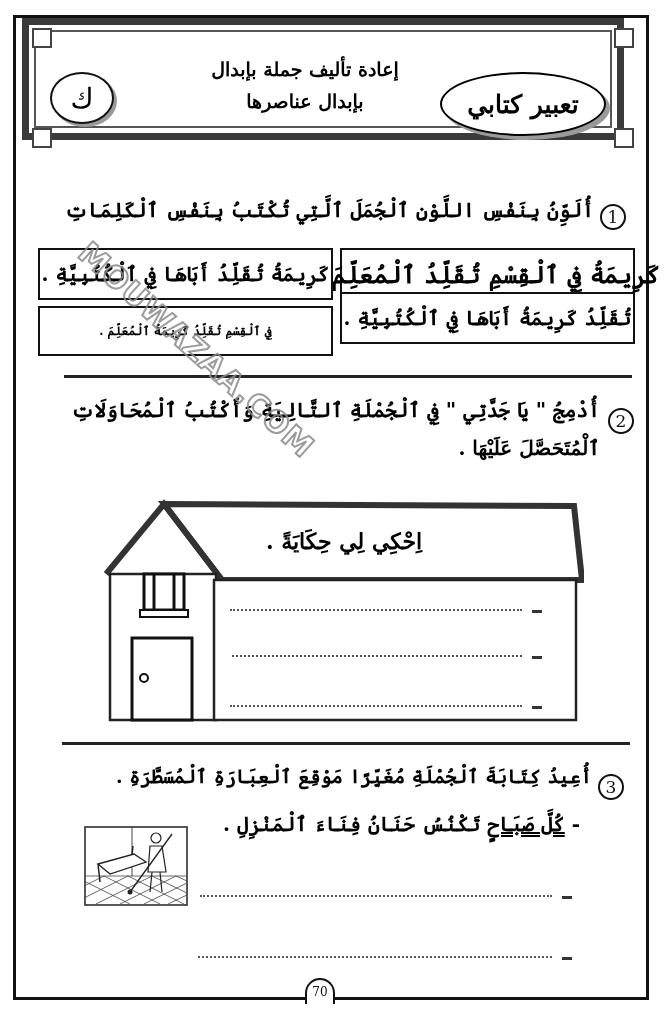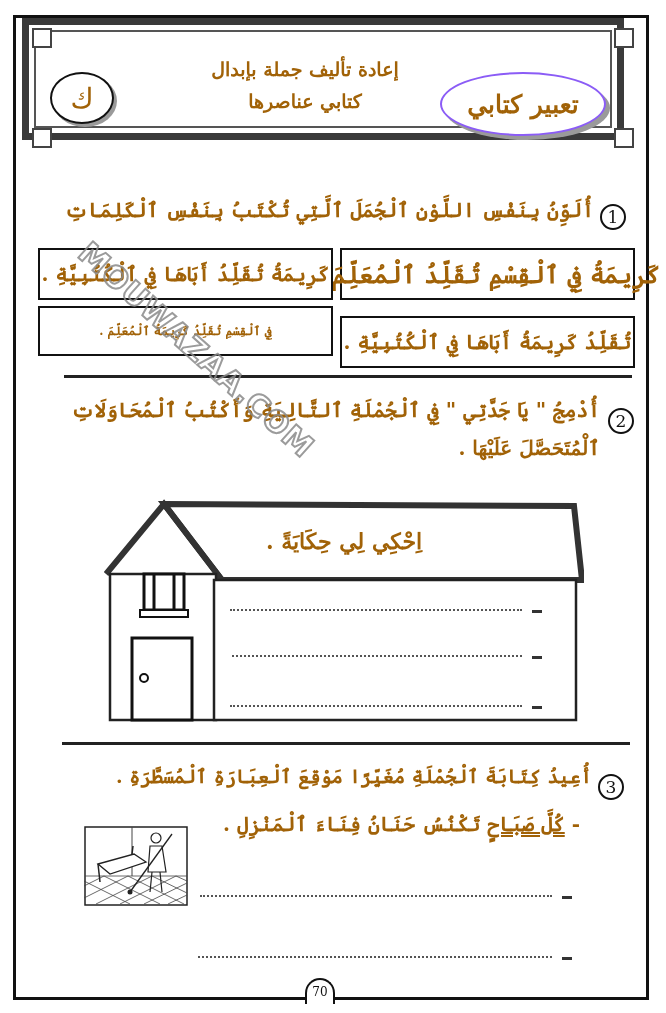--- a/index.html
+++ b/index.html
@@ -1,23 +1,23 @@
 <!DOCTYPE html>
 <html><head>
 <meta charset="utf-8">
 <style>
   html,body{margin:0;padding:0;background:#ffffff;}
   body{width:666px;height:1013px;position:relative;overflow:hidden;font-family:"DejaVu Sans",sans-serif;color:#111;}
   .page{position:absolute;left:13px;top:15px;width:636px;height:985px;border:3px solid #111;box-sizing:border-box;background:#fff;}
   .abs{position:absolute;}
-  .ar{direction:rtl;font-family:"DejaVu Serif",serif;color:#a16207;white-space:nowrap;}
+  .ar{direction:rtl;font-family:"DejaVu Serif",serif;color:#000000;white-space:nowrap;}
   
   .hdr{left:22px;top:18px;width:602px;height:122px;border:7px solid #3a3a3a;box-sizing:border-box;outline:2px solid #555;outline-offset:-14px;background:#fff;}
   .hdr-corner{width:16px;height:16px;border:2px solid #444;background:#fff;}
-  .oval{border:2px solid #8b5cf6;border-radius:50%;box-shadow:4px 4px 0 #9a9a9a;background:#fff;display:flex;align-items:center;justify-content:center;text-align:center;}
+  .oval{border:2px solid #000000;border-radius:50%;box-shadow:4px 4px 0 #9a9a9a;background:#fff;display:flex;align-items:center;justify-content:center;text-align:center;}
   .circle{border:2px solid #111;border-radius:50%;box-shadow:3px 3px 0 #9a9a9a;background:#fff;display:flex;align-items:center;justify-content:center;}
   .numc{width:26px;height:26px;border:2px solid #111;border-radius:50%;display:flex;align-items:center;justify-content:center;font-family:"DejaVu Serif",serif;font-size:17px;box-sizing:border-box;background:#fff;}
   .box{border:2px solid #111;box-sizing:border-box;display:flex;align-items:center;justify-content:center;background:#fff;}
   .rule{height:3px;background:#222;}
   .dots{border-bottom:2px dotted #555;height:0;}
   .dash{width:10px;height:3px;background:#333;}
   .watermark{left:95px;top:235px;transform:rotate(42deg);transform-origin:left top;font-family:"DejaVu Sans",sans-serif;font-weight:bold;font-size:30px;color:transparent;-webkit-text-stroke:2px #8a8a8a;letter-spacing:1px;opacity:.85;}
   svg{display:block;}
 </style>
 </head>
@@ -29,38 +29,38 @@
 <div class="abs hdr-corner" style="left:32px;top:28px;"></div>
 <div class="abs hdr-corner" style="left:614px;top:28px;"></div>
 <div class="abs hdr-corner" style="left:32px;top:128px;"></div>
 <div class="abs hdr-corner" style="left:614px;top:128px;"></div>
 
 <div class="abs oval" style="left:440px;top:72px;width:162px;height:60px;">
   <span class="ar" style="font-size:25px;font-weight:bold;">تعبير كتابي</span>
 </div>
 
 <div class="abs ar" style="left:180px;top:58px;width:250px;text-align:center;font-size:19px;font-weight:bold;">إعادة تأليف جملة بإبدال</div>
-<div class="abs ar" style="left:180px;top:90px;width:250px;text-align:center;font-size:19px;font-weight:bold;">كتابي عناصرها</div>
+<div class="abs ar" style="left:180px;top:90px;width:250px;text-align:center;font-size:19px;font-weight:bold;">بإبدال عناصرها</div>
 
 <div class="abs circle" style="left:50px;top:72px;width:60px;height:48px;">
   <span class="ar" style="font-size:28px;">ك</span>
 </div>
 
 <div class="abs numc" style="left:600px;top:204px;">
     <span>1</span>
   </div>
 <div class="abs ar" style="left:100px;top:198px;width:494px;text-align:right;font-size:20px;font-weight:bold;">أُلَوِّنُ بِنَفْسِ اللَّوْنِ ٱلْجُمَلَ ٱلَّتِي تُكْتَبُ بِنَفْسِ ٱلْكَلِمَاتِ</div>
 
 <div class="abs box" style="left:340px;top:248px;width:295px;height:52px;">
   <span class="ar" style="font-size:24px;font-weight:bold;">كَرِيمَةُ فِي ٱلْقِسْمِ تُقَلِّدُ ٱلْمُعَلِّمَ .</span>
 </div>
 <div class="abs box" style="left:38px;top:248px;width:295px;height:52px;">
   <span class="ar" style="font-size:20px;font-weight:bold;">كَرِيمَةُ تُقَلِّدُ أَبَاهَا فِي ٱلْكُتُبِيَّةِ .</span>
 </div>
-<div class="abs box" style="left:340px;top:316px;width:295px;height:52px;">
+<div class="abs box" style="left:340px;top:292px;width:295px;height:52px;">
   <span class="ar" style="font-size:20px;font-weight:bold;">تُقَلِّدُ كَرِيمَةُ أَبَاهَا فِي ٱلْكُتُبِيَّةِ .</span>
 </div>
 <div class="abs box" style="left:38px;top:306px;width:295px;height:50px;">
   <span class="ar" style="font-size:12px;font-weight:bold;">فِي ٱلْقِسْمِ تُقَلِّدُ كَرِيمَةُ ٱلْمُعَلِّمَ .</span>
 </div>
 
 <div class="abs rule" style="left:64px;top:375px;width:568px;"></div>
 
 <div class="abs numc" style="left:608px;top:408px;">
     <span>2</span>

